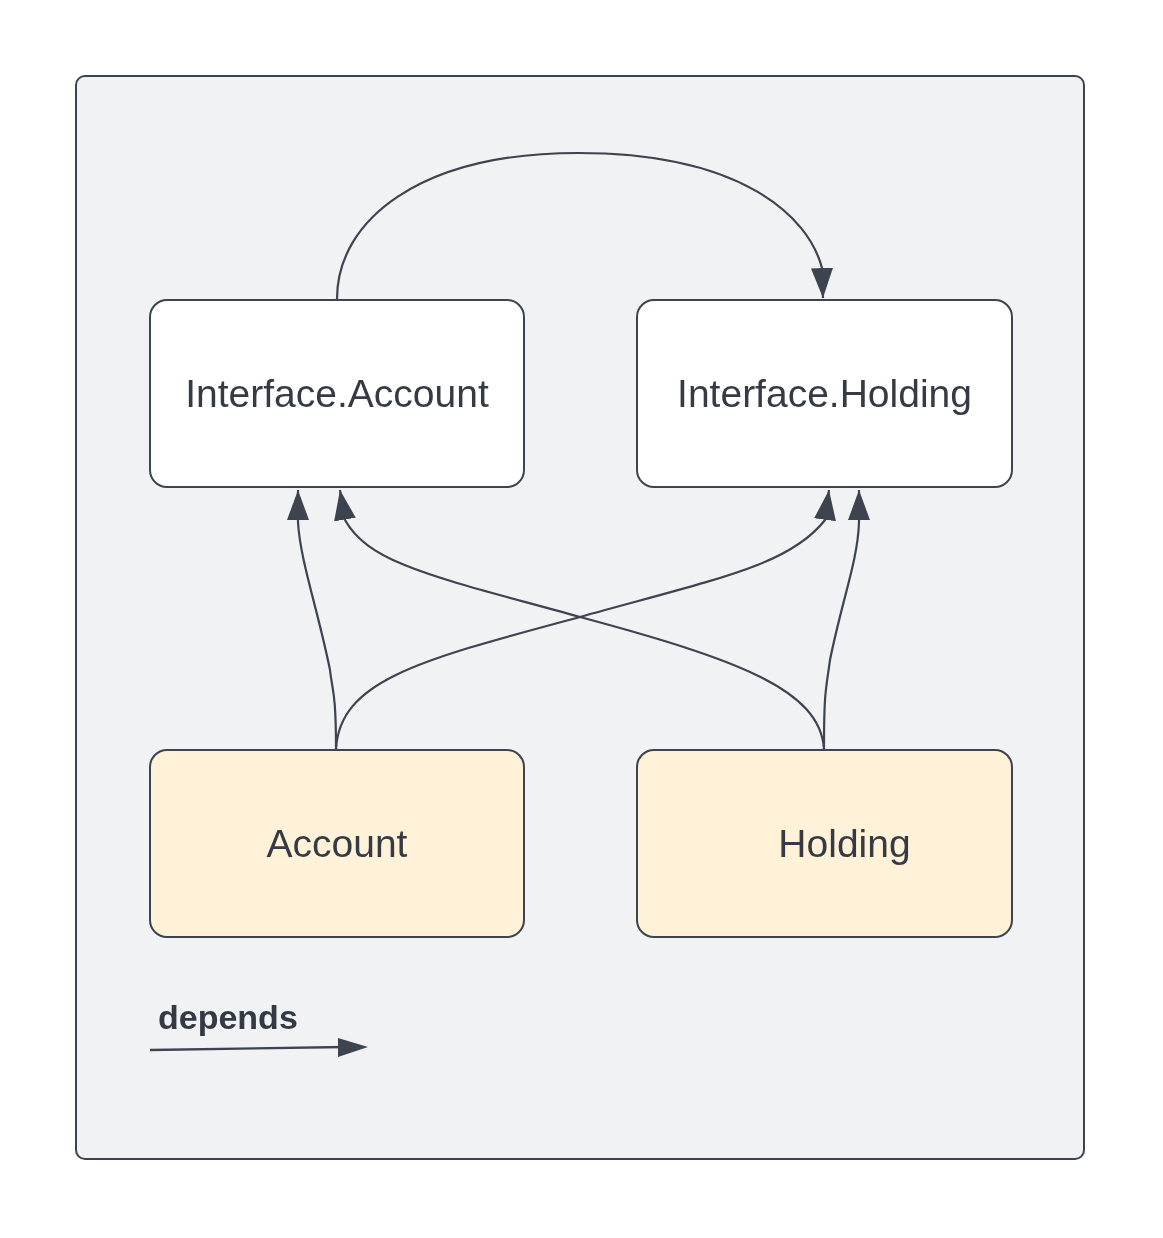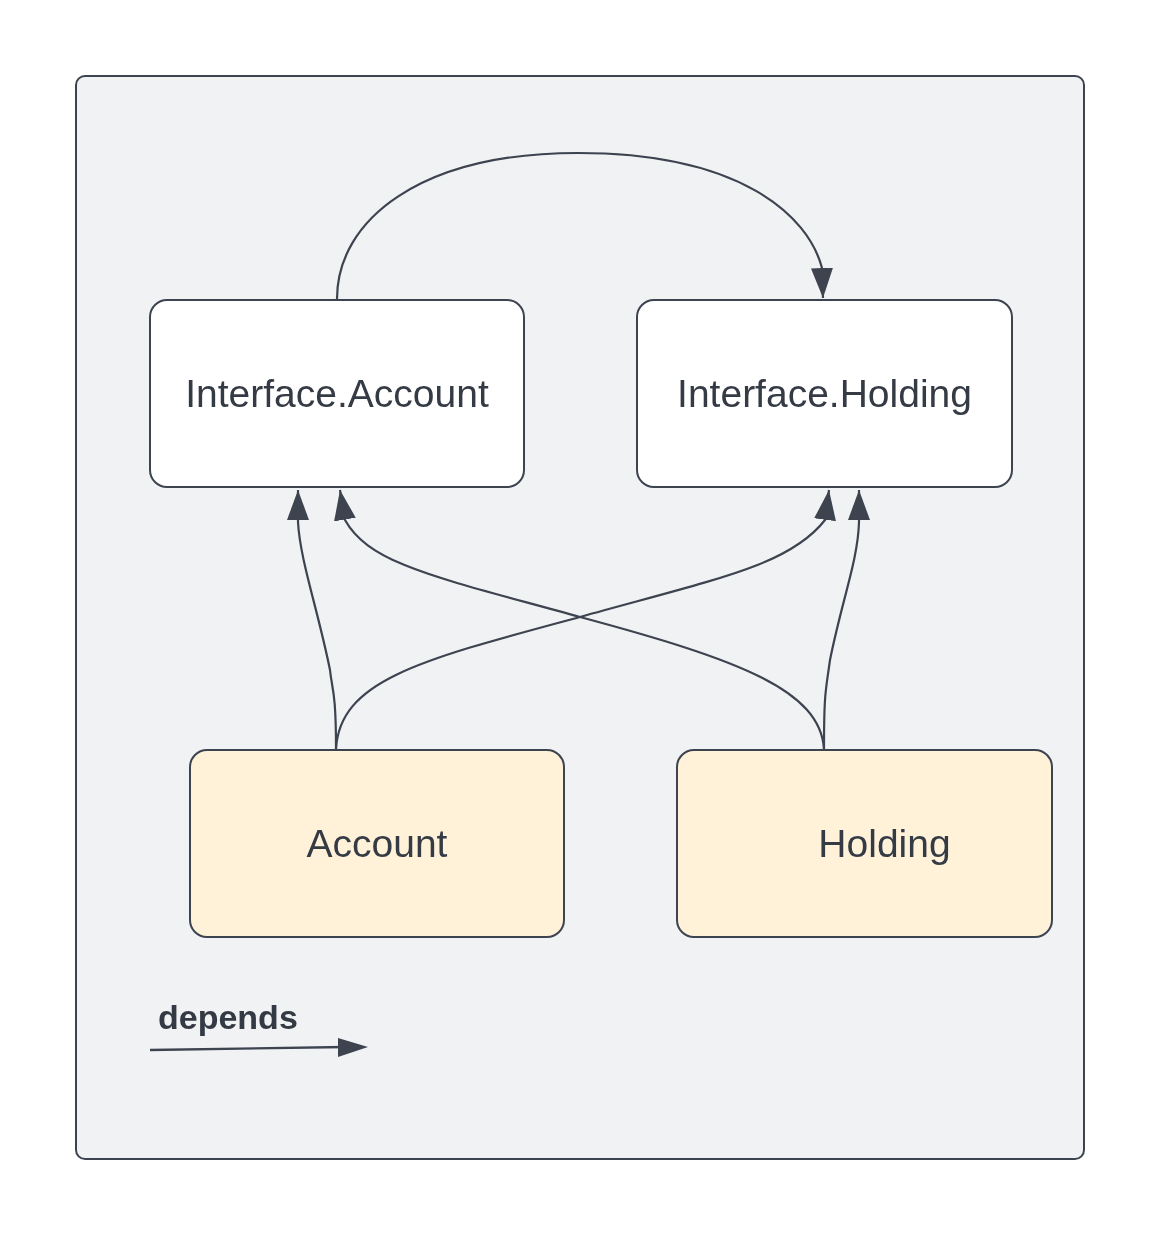--- a/index.html
+++ b/index.html
@@ -1,21 +1,21 @@
 <!DOCTYPE html>
 <html><head>
 <meta charset="utf-8">
 <style>
   html,body{margin:0;padding:0;background:#ffffff;}
   body{width:1163px;height:1238px;position:relative;overflow:hidden;font-family:"Liberation Sans",sans-serif;}
   .frame{position:absolute;left:75px;top:75px;width:1010px;height:1085px;background:#f1f2f4;border:2px solid #3d4450;border-radius:10px;box-sizing:border-box;}
   svg.edges{position:absolute;left:0;top:0;}
   .node{position:absolute;box-sizing:border-box;border:2px solid #3d4450;border-radius:18px;display:flex;align-items:center;justify-content:center;color:#353b45;font-size:39px;}
   .iface{background:#ffffff;}
-  .impl{background:#fff2d9;margin-left:40px;}
+  .impl{background:#fff2d9;}
   .legend-label{position:absolute;left:158px;top:998px;font-weight:bold;font-size:34px;color:#333a44;}
 </style>
 </head>
 <body>
 
 <div class="frame"></div>
 
 <svg class="edges" width="1163" height="1238">
   <defs>
     <marker id="arr" markerWidth="12" markerHeight="12" refX="10" refY="6" orient="auto" markerUnits="userSpaceOnUse">

